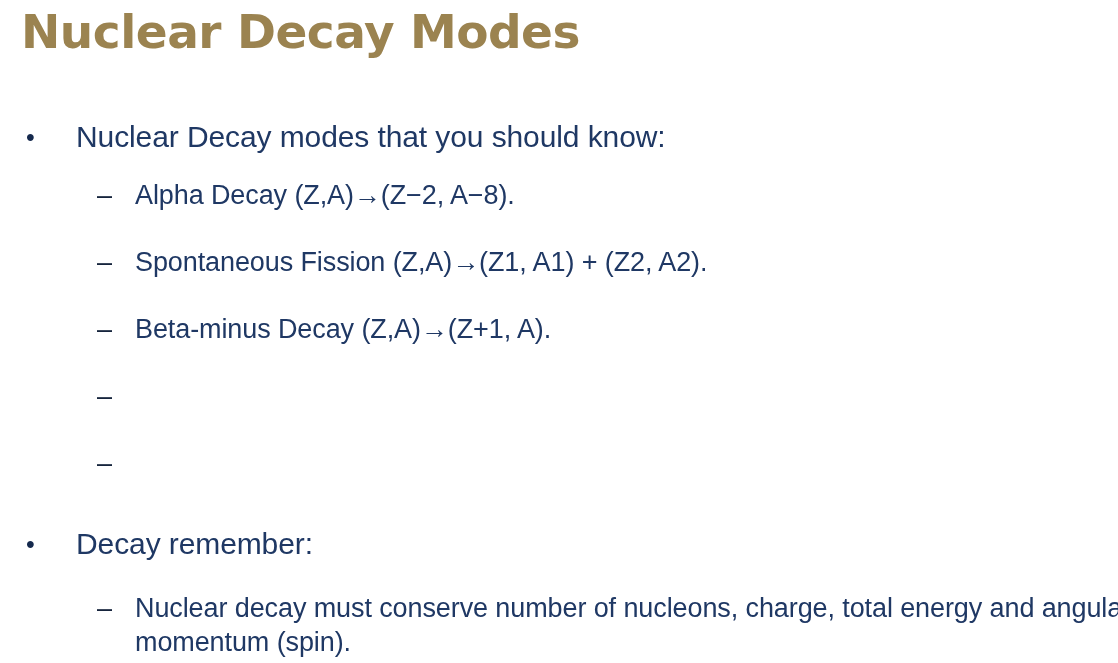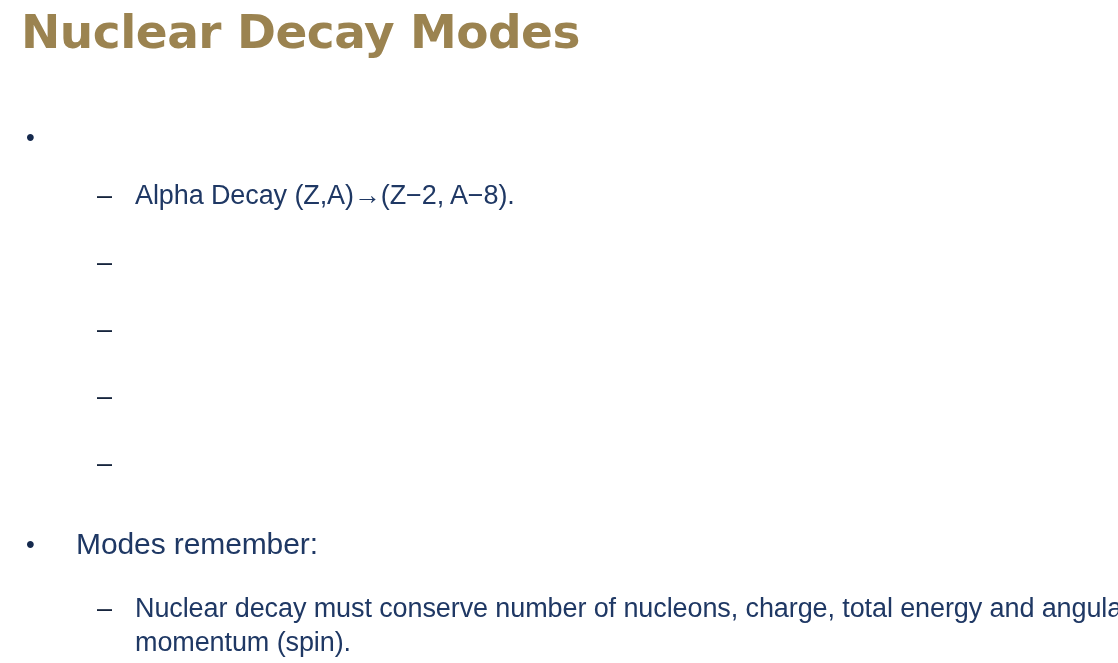--- a/index.html
+++ b/index.html
@@ -106,46 +106,49 @@
 <body>
 
 <div class="slide">
 
   <div class="slide-title">Nuclear Decay Modes</div>
 
   <div class="body-list">
 
     <div class="bullet-row lvl1 sp-first">
       <span class="marker">•</span>
+      <span class="text">Nuclear Decay modes that you should know:</span>
     </div>
 
     <div class="bullet-row lvl2 nowrap">
       <span class="marker">–</span>
       <span class="text">Alpha Decay (Z,A)→(Z−2, A−8).</span>
     </div>
 
     <div class="bullet-row lvl2 nowrap">
       <span class="marker">–</span>
+      <span class="text">Spontaneous Fission (Z,A)→(Z1, A1) + (Z2, A2).</span>
     </div>
 
     <div class="bullet-row lvl2 nowrap">
       <span class="marker">–</span>
+      <span class="text">Beta-minus Decay (Z,A)→(Z+1, A).</span>
     </div>
 
     <div class="bullet-row lvl2 nowrap">
       <span class="marker">–</span>
     </div>
 
     <div class="bullet-row lvl2 nowrap">
       <span class="marker">–</span>
     </div>
 
     <div class="bullet-row lvl1 gap-before-always">
       <span class="marker">•</span>
-      <span class="text">Modes remember:</span>
+      <span class="text">Decay remember:</span>
     </div>
 
     <div class="bullet-row lvl2 gap-before-last">
       <span class="marker">–</span>
       <span class="text last-wrap">Nuclear decay must conserve number of nucleons, charge, total energy and angular momentum (spin).</span>
     </div>
 
   </div>
 </div>
 

